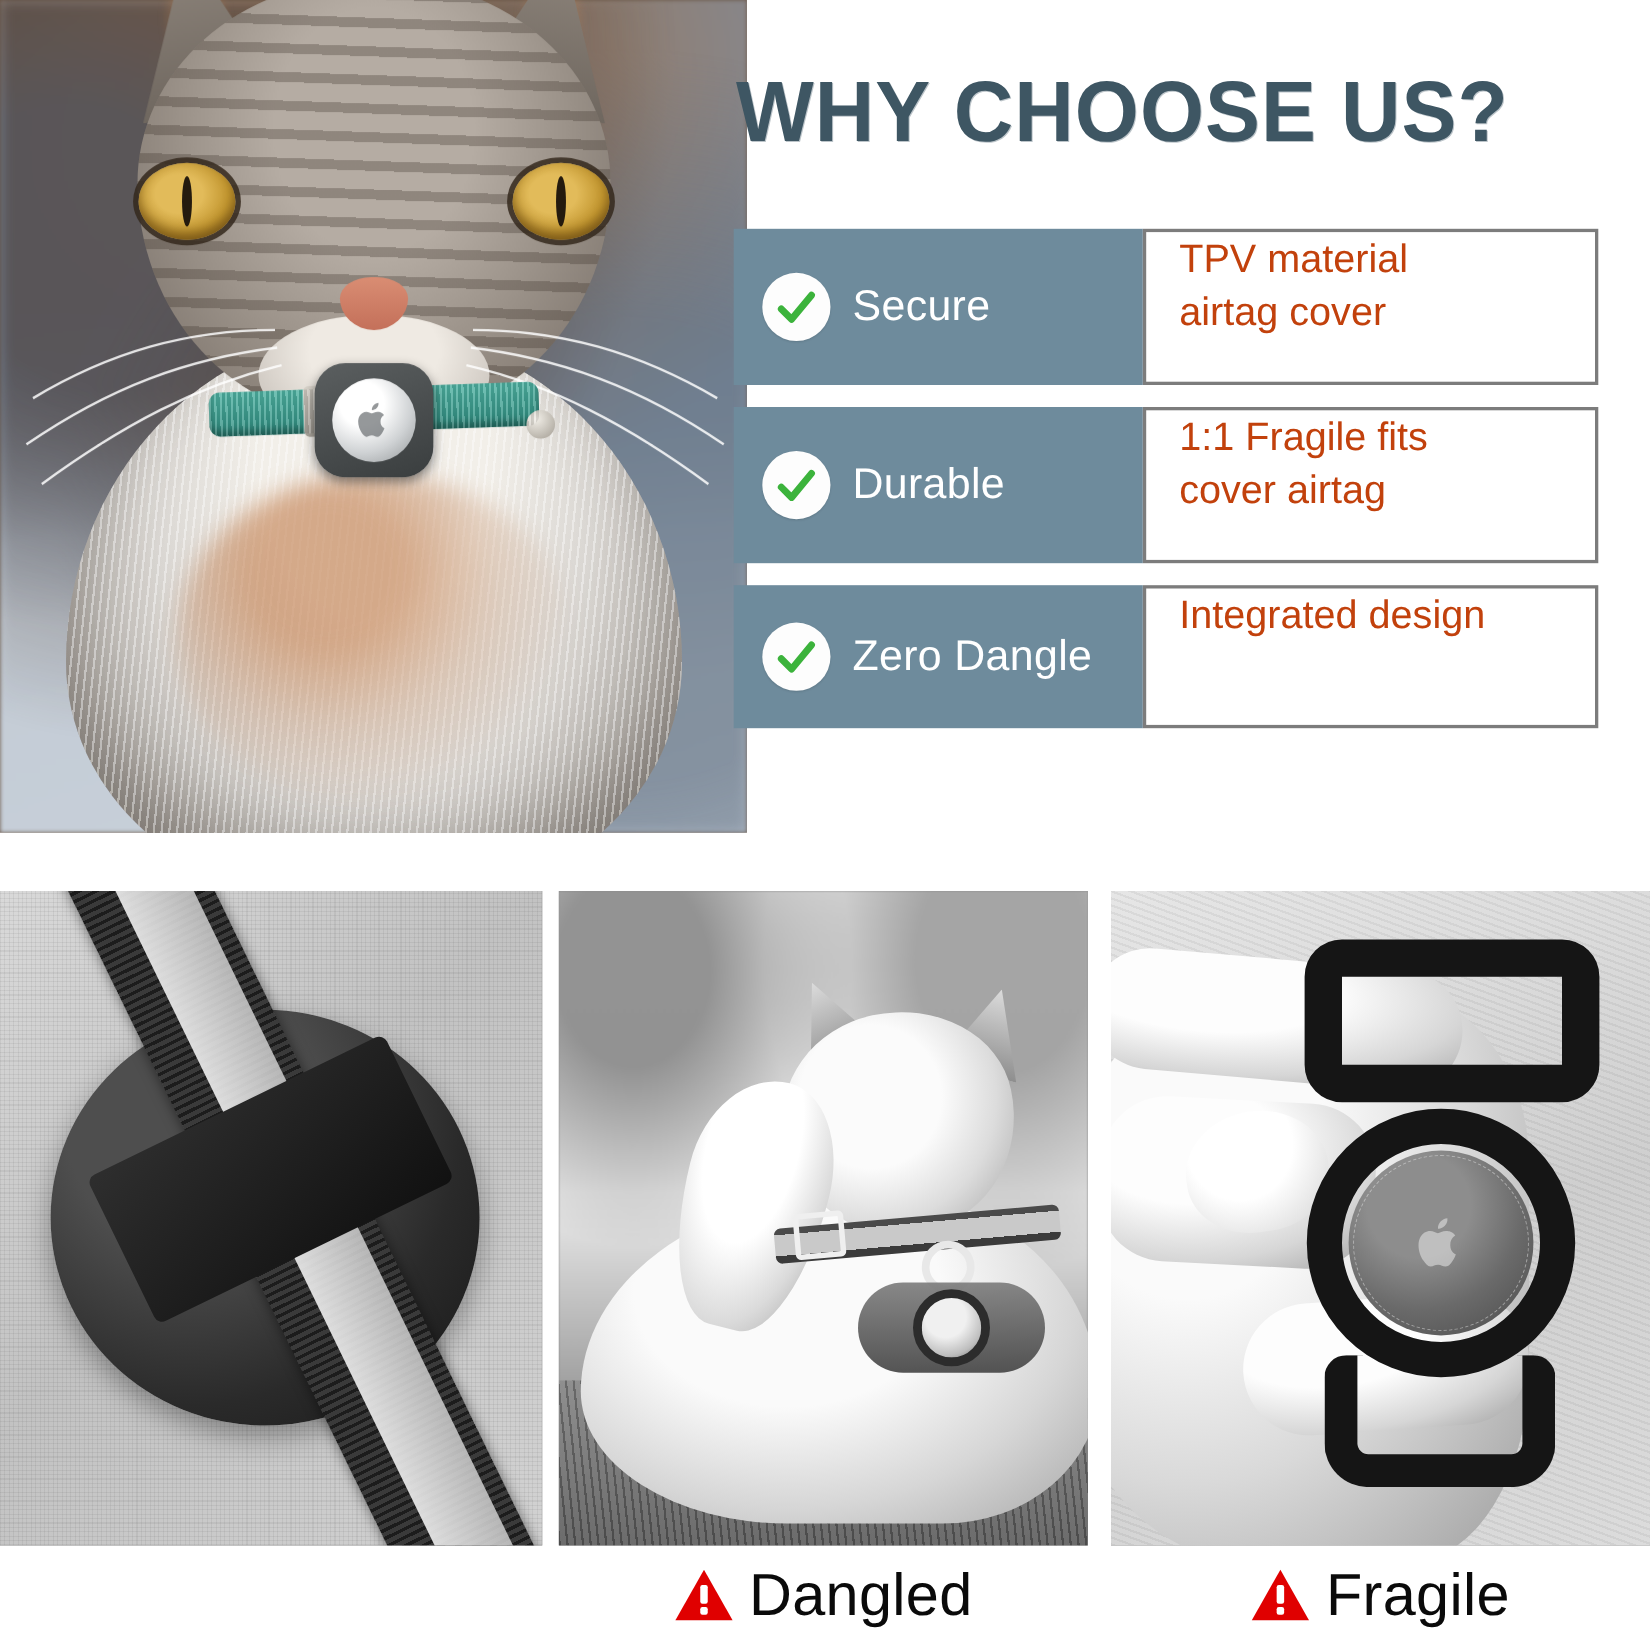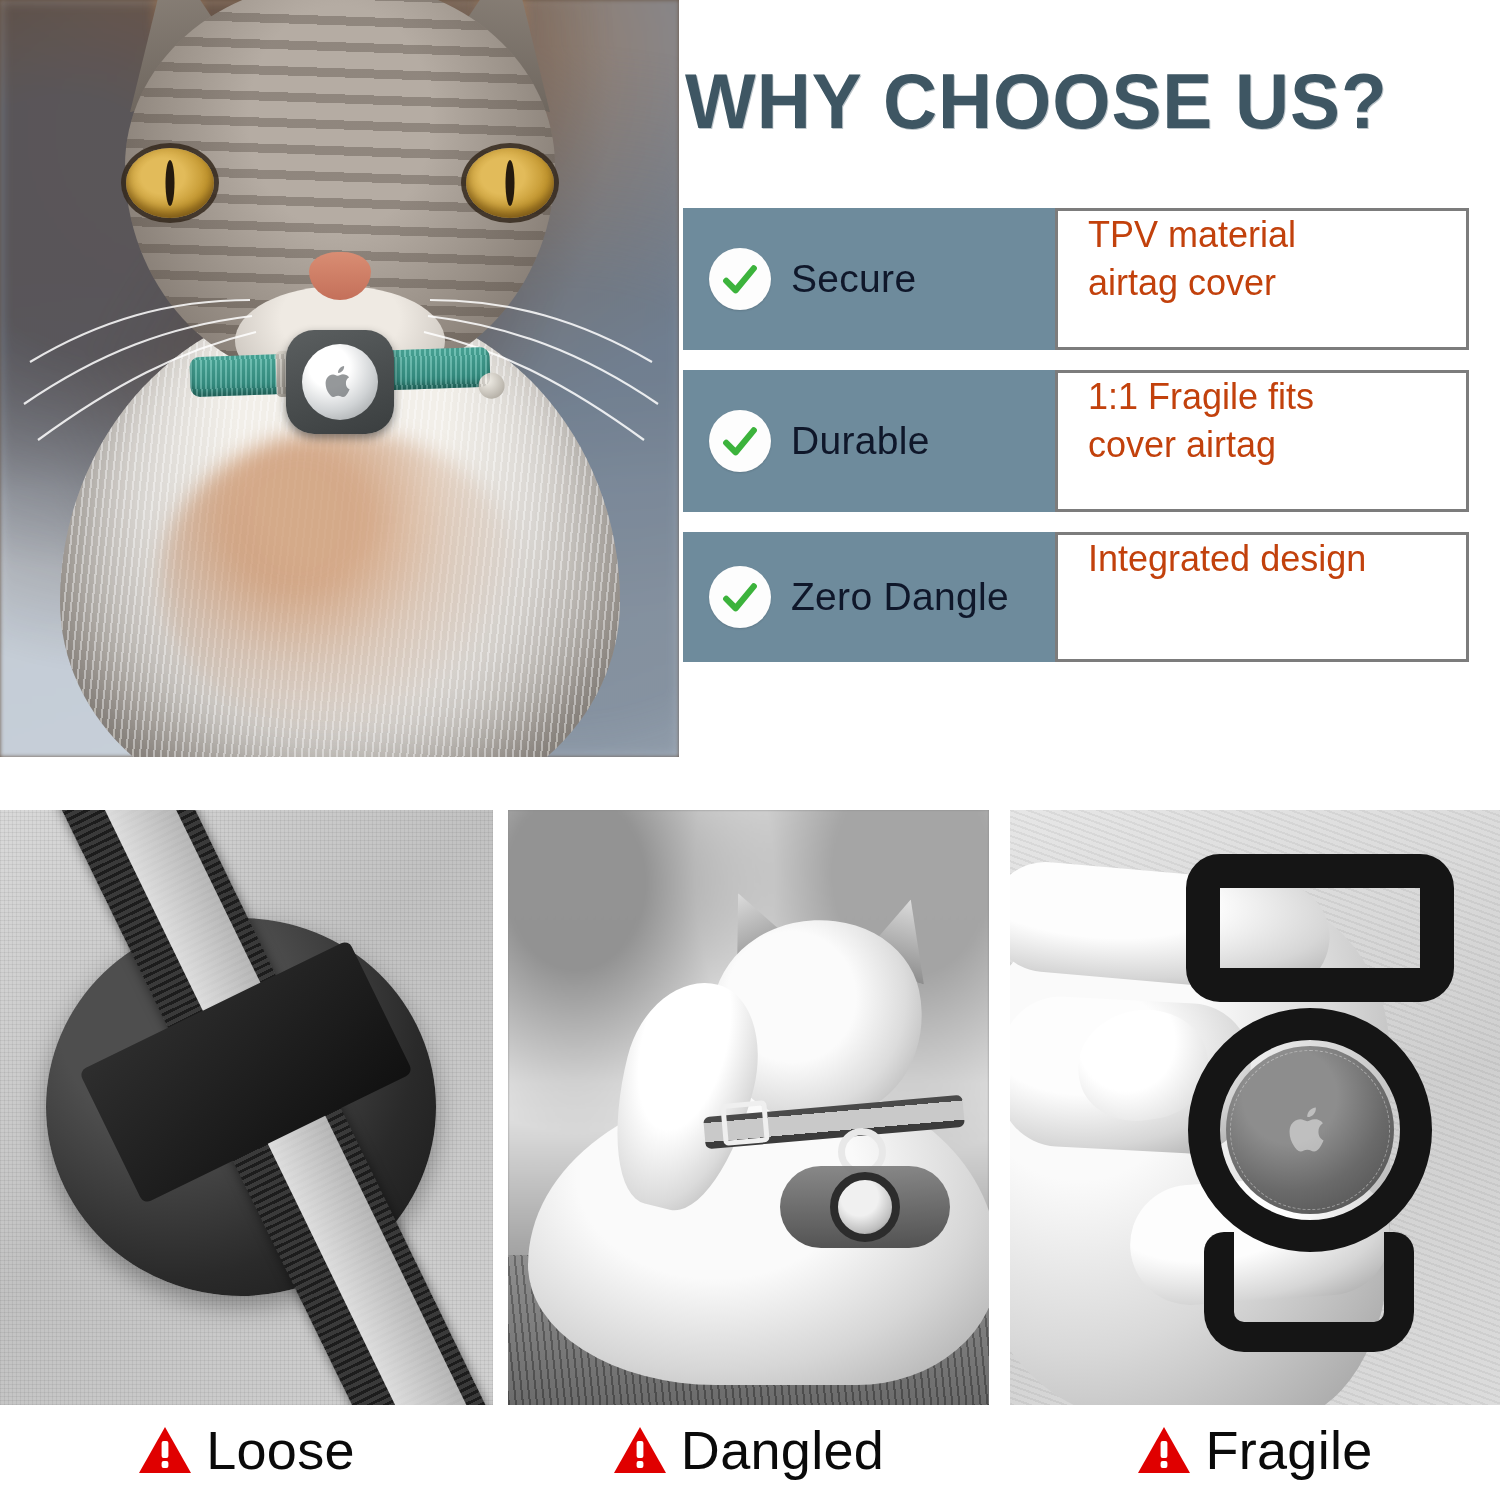--- a/index.html
+++ b/index.html
@@ -142,21 +142,21 @@
   .airtag-disc{
     position:absolute; left:50%; top:50%; transform:translate(-50%,-50%);
     width:76px; height:76px; border-radius:50%;
     background:radial-gradient(circle at 36% 30%, #ffffff 0 28%, #cfd2d4 62%, #8f9395 100%);
     display:flex; align-items:center; justify-content:center;
   }
   .apple-mark{ width:34px; height:38px; opacity:.72; }
 
   
   .right-panel{
-    position:absolute; left:680px; top:0; width:800px; height:757px;
+    position:absolute; left:664px; top:0; width:800px; height:757px;
   }
   .headline{
     position:absolute; left:5px; top:62px; width:790px;
     font-family:"Liberation Sans", sans-serif;
     font-weight:bold; font-size:78px; line-height:1.02;
     letter-spacing:1px; color:#3e5663;
     transform:scaleX(.96); transform-origin:left top;
     white-space:nowrap;
     text-shadow:1px 1px 0 rgba(62,86,99,.35);
   }
@@ -171,21 +171,21 @@
     width:372px; background:#6e8b9c;
     display:flex; align-items:center; gap:20px; padding-left:26px;
   }
   .check-circle{
     width:62px; height:62px; border-radius:50%; background:#fdfdfd;
     display:flex; align-items:center; justify-content:center; flex:0 0 auto;
     box-shadow:0 1px 2px rgba(0,0,0,.12);
   }
   .check-glyph{ width:40px; height:40px; }
   .cell-left-label{
-    color:#0f172a; font-size:39px; font-weight:400; letter-spacing:.3px;
+    color:#ffffff; font-size:39px; font-weight:400; letter-spacing:.3px;
     white-space:nowrap;
   }
   .cell-right{
     flex:1; background:#ffffff; border:3px solid #7c7c7c;
     display:flex; flex-direction:column; 
     padding-left:30px; color:#c2410c; font-size:36px; line-height:1.34;
   }
   .cell-right .line{ white-space:nowrap; }
 
   
@@ -521,28 +521,20 @@
           </svg>
         </div>
         <div class="p3-foot"></div>
       </div>
     </div>
 
   </div>
 
   <div class="captions">
 
-    <div class="caption c1">
-      <svg class="warn-icon" viewBox="0 0 54 50">
-        <path d="M27 2 L53 48 L1 48 Z" fill="#e00000"></path>
-        <rect x="23.6" y="16" width="6.8" height="17" rx="2" fill="#ffffff"></rect>
-        <rect x="23.6" y="36" width="6.8" height="7" rx="2" fill="#ffffff"></rect>
-      </svg>
-      <span class="caption-text">Loose</span>
-    </div>
 
     <div class="caption c3">
       <svg class="warn-icon" viewBox="0 0 54 50">
         <path d="M27 2 L53 48 L1 48 Z" fill="#e00000"></path>
         <rect x="23.6" y="16" width="6.8" height="17" rx="2" fill="#ffffff"></rect>
         <rect x="23.6" y="36" width="6.8" height="7" rx="2" fill="#ffffff"></rect>
       </svg>
       <span class="caption-text">Fragile</span>
     </div>
 

